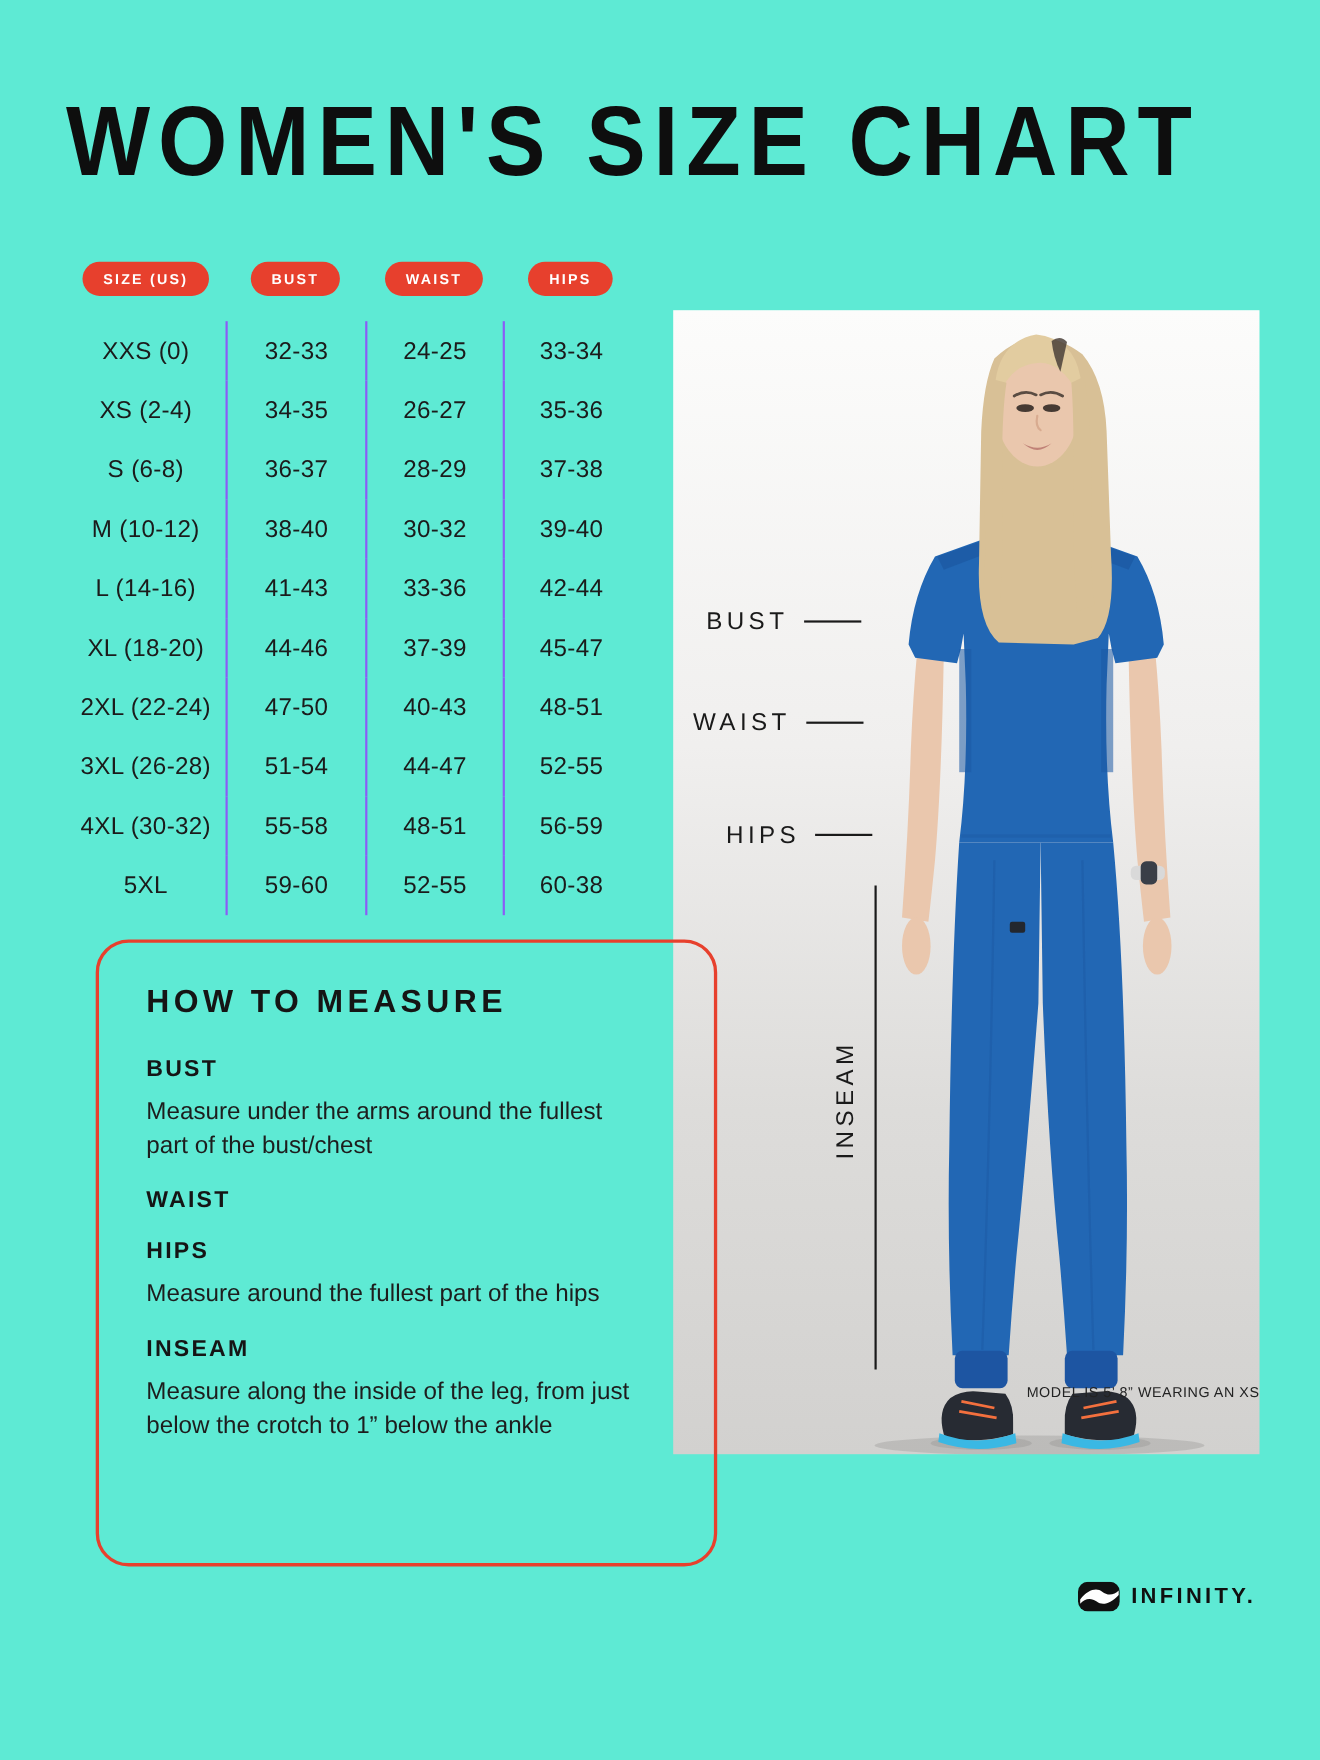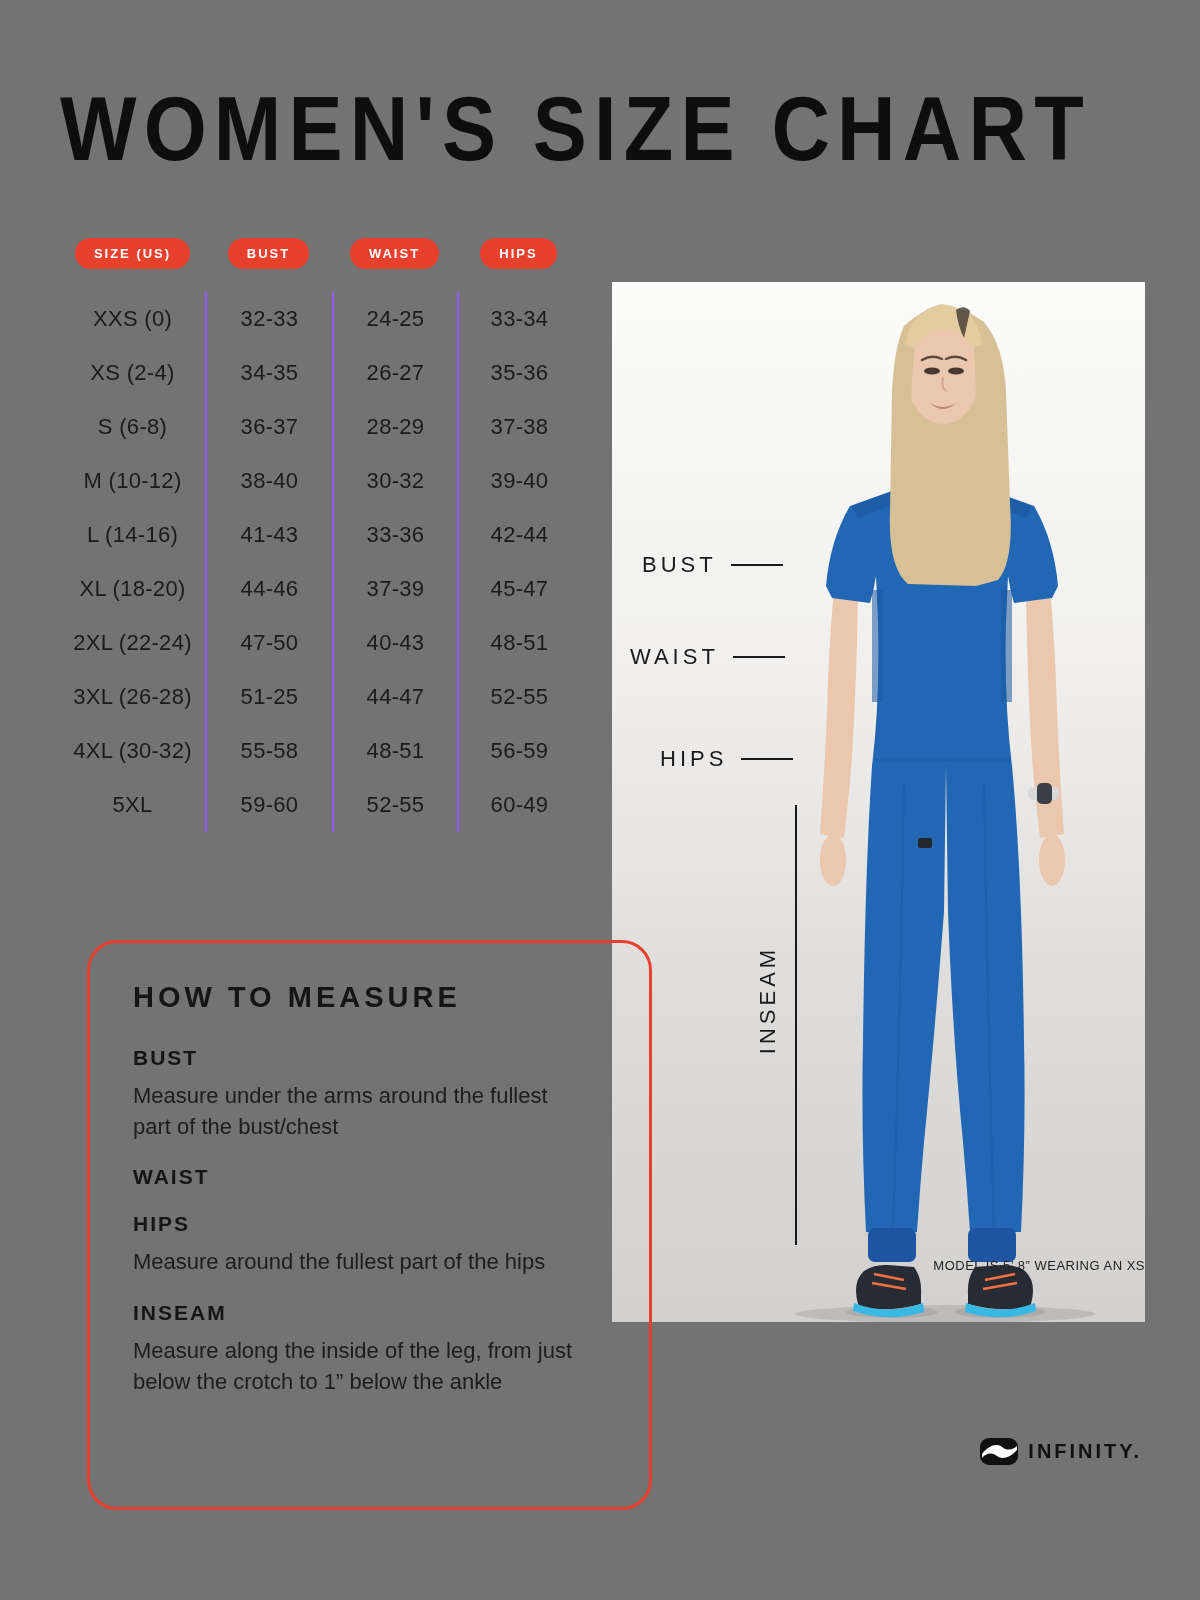--- a/index.html
+++ b/index.html
@@ -6,21 +6,21 @@
     --accent:#E7402D;
     --ink:#141414;
     --blue:#2267B4;
     --blue-dark:#1C5AA4;
   }
   *{margin:0;padding:0;box-sizing:border-box;}
   body{background:#888;}
   .page{
     position:relative;
     width:1200px;height:1600px;
-    background:#737373;
+    background:#5eead4;
     font-family:"Liberation Sans",sans-serif;
     color:var(--ink);
     overflow:hidden;
     margin:0 auto;
   }
   
   .title{
     position:absolute;left:60px;top:80px;
     font-size:90px;font-weight:bold;letter-spacing:8px;
     line-height:1.1;color:#0e0e0e;white-space:nowrap;
@@ -67,21 +67,21 @@
     display:flex;align-items:center;justify-content:center;
     font-size:22px;letter-spacing:4px;color:#1a1a1a;
     transform:rotate(-90deg);
   }
   .caption{
     position:absolute;left:612px;top:1258px;width:533px;
     text-align:right;font-size:13px;letter-spacing:.5px;color:#232323;
   }
   
   .measure-box{
-    position:absolute;left:87px;top:940px;width:565px;height:570px;
+    position:absolute;left:87px;top:854px;width:565px;height:570px;
     border:3px solid var(--accent);border-radius:30px;
     padding:34px 30px 0 43px;background:transparent;
   }
   .mb-title{font-size:29px;font-weight:bold;letter-spacing:4px;margin:4px 0 32px;color:#151515;}
   .mb-section{margin-bottom:23px;}
   .mb-label{font-size:21px;font-weight:bold;letter-spacing:2px;margin-bottom:10px;color:#151515;}
   .mb-text{font-size:22px;line-height:1.42;color:#1d1d1d;max-width:458px;}
   
   .brand{
     position:absolute;right:58px;top:1438px;
@@ -126,31 +126,31 @@
       <div class="cell c3">42-44</div>
       <div class="cell c0">XL (18-20)</div>
       <div class="cell c1">44-46</div>
       <div class="cell c2">37-39</div>
       <div class="cell c3">45-47</div>
       <div class="cell c0">2XL (22-24)</div>
       <div class="cell c1">47-50</div>
       <div class="cell c2">40-43</div>
       <div class="cell c3">48-51</div>
       <div class="cell c0">3XL (26-28)</div>
-      <div class="cell c1">51-25</div>
+      <div class="cell c1">51-54</div>
       <div class="cell c2">44-47</div>
       <div class="cell c3">52-55</div>
       <div class="cell c0">4XL (30-32)</div>
       <div class="cell c1">55-58</div>
       <div class="cell c2">48-51</div>
       <div class="cell c3">56-59</div>
       <div class="cell c0">5XL</div>
       <div class="cell c1">59-60</div>
       <div class="cell c2">52-55</div>
-      <div class="cell c3">60-49</div>
+      <div class="cell c3">60-38</div>
     </div>
 
   <div class="photo">
     <svg class="model" width="533" height="1040" viewBox="0 0 533 1040" aria-hidden="true">
 
       <ellipse cx="333" cy="1032" rx="150" ry="9" fill="rgba(0,0,0,0.10)"></ellipse>
       <ellipse cx="280" cy="1030" rx="46" ry="6" fill="rgba(0,0,0,0.08)"></ellipse>
       <ellipse cx="388" cy="1030" rx="46" ry="6" fill="rgba(0,0,0,0.08)"></ellipse>
 
       <path d="M260 484 L334 484 L332 630 Q322 760 312 860 Q308 905 305 950 L254 950 Q249 850 251 760 Q253 590 260 484 Z" fill="#2267B4"></path>

